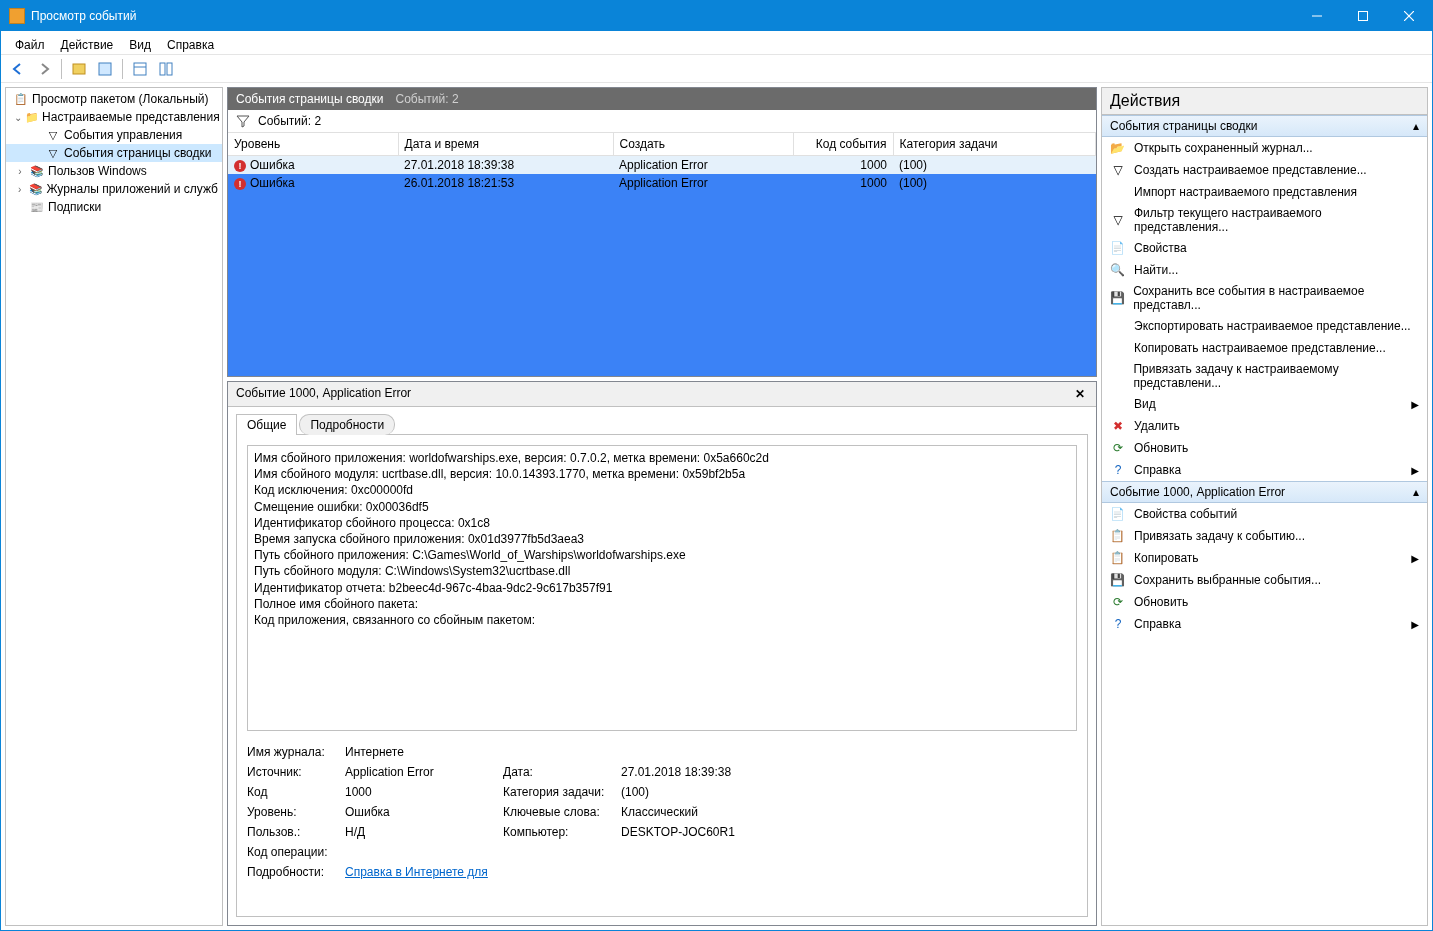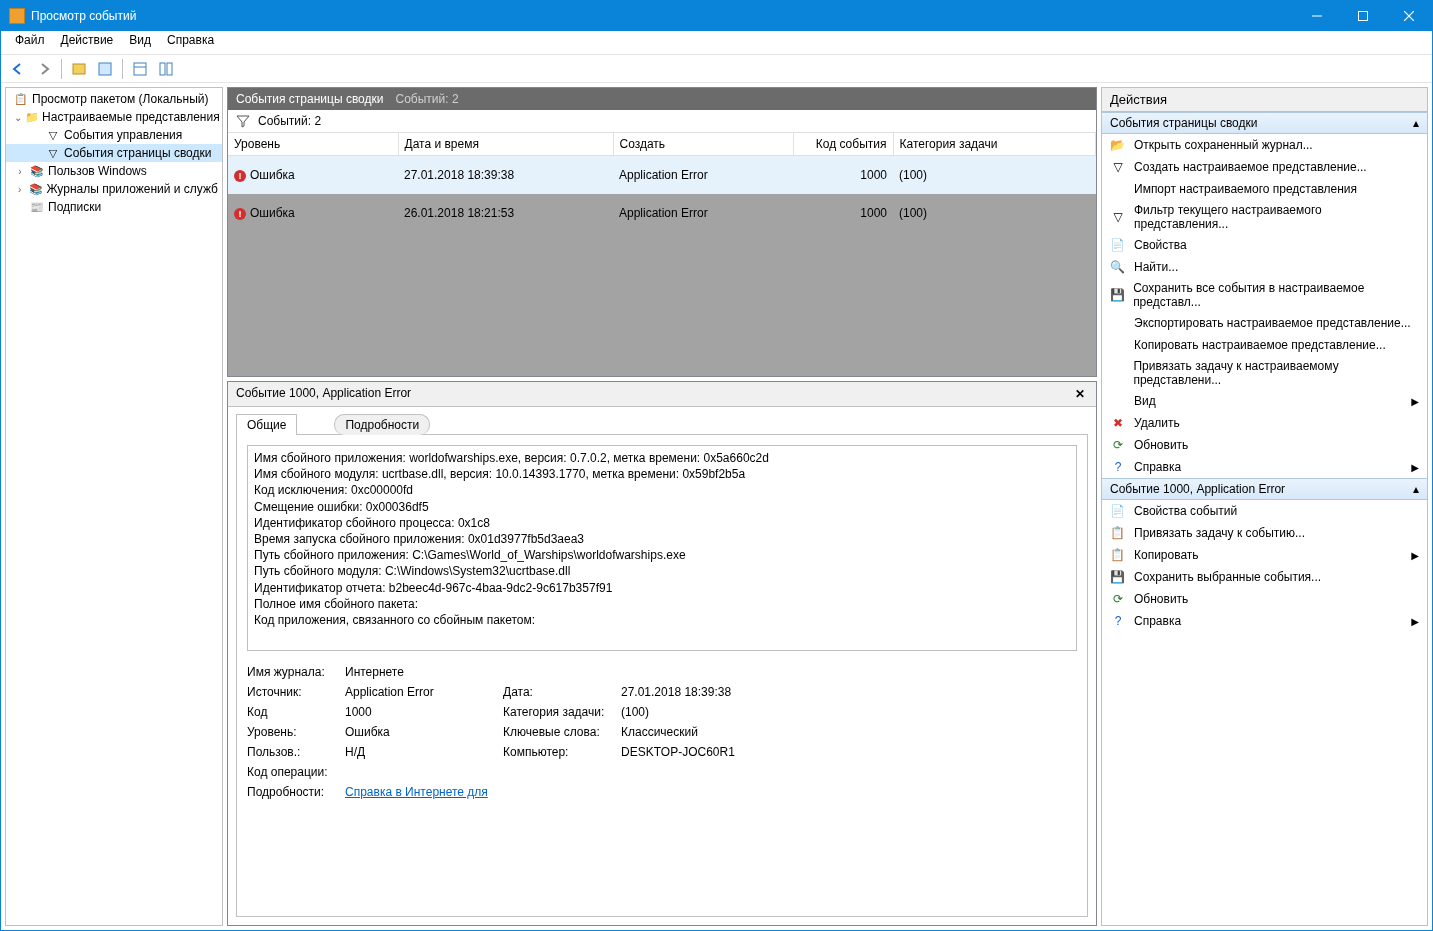--- a/index.html
+++ b/index.html
@@ -3,57 +3,57 @@
 <meta charset="utf-8">
 <style>
 * { box-sizing: border-box; margin: 0; padding: 0; }
 body { font-family: "Segoe UI", Tahoma, sans-serif; font-size: 12px; background: #fff; color: #000; overflow: hidden; }
 .window { width: 1433px; height: 931px; border: 1px solid #0a84d8; display: flex; flex-direction: column; }
 .titlebar { background: #0a84d8; color: #ffffff; height: 30px; display: flex; align-items: center; padding: 0 0 0 8px; }
 .titlebar-icon { width: 16px; height: 16px; background: #f0a030; border: 1px solid #c08020; margin-right: 6px; }
 .titlebar-text { flex: 1; font-size: 12px; }
 .titlebar-controls { display: flex; }
 .titlebar-btn { width: 46px; height: 30px; display: flex; align-items: center; justify-content: center; color: #fff; font-size: 14px; }
-.menubar { height: 24px; display: flex; align-items: flex-start; padding: 0 6px; border-bottom: 1px solid #e5e5e5; }
+.menubar { height: 24px; display: flex; align-items: flex-end; padding: 0 6px; border-bottom: 1px solid #e5e5e5; }
 .menu-item { padding: 2px 8px; }
 .toolbar { height: 28px; display: flex; align-items: center; padding: 2px 6px; border-bottom: 1px solid #e5e5e5; gap: 4px; }
 .tool-btn { width: 22px; height: 22px; display: flex; align-items: center; justify-content: center; border: 1px solid transparent; }
 .tool-sep { width: 1px; height: 20px; background: #c0c0c0; margin: 0 2px; }
 .main { flex: 1; display: flex; padding: 4px; gap: 4px; background: #fff; overflow: hidden; }
 .left-panel { width: 218px; border: 1px solid #c0c0c0; overflow: auto; padding: 2px 0; }
 .tree-item { padding: 1px 4px; display: flex; align-items: center; white-space: nowrap; cursor: default; }
 .tree-item.sel { background: #cce8ff; }
 .tree-toggle { width: 12px; display: inline-block; text-align: center; color: #666; font-size: 10px; }
 .tree-icon { width: 16px; height: 16px; display: inline-flex; align-items: center; justify-content: center; margin: 0 3px; font-size: 11px; }
 .center-panel { flex: 1; display: flex; flex-direction: column; gap: 4px; overflow: hidden; }
 .dark-header { background: #6b6b6b; color: #fff; padding: 4px 8px; font-size: 12px; display: flex; gap: 12px; }
 .dark-header .sub { color: #d0d0d0; }
 .events-container { border: 1px solid #828790; display: flex; flex-direction: column; height: 290px; }
 .filter-row { padding: 4px 8px; background: #fff; display: flex; align-items: center; gap: 8px; border-bottom: 1px solid #e0e0e0; }
-.event-table { flex: 1; overflow: auto; background: #a3a3a3; }
+.event-table { flex: 1; overflow: auto; background: #3b82f6; }
 .ett { width: 100%; border-collapse: collapse; table-layout: fixed; }
 .ett thead th { text-align: left; font-weight: normal; padding: 4px 6px; border-right: 1px solid #e0e0e0; border-bottom: 1px solid #e0e0e0; background: #fff; }
 .ett thead th.right { text-align: right; }
-.ett tbody td { padding: 12px 6px; white-space: nowrap; }
+.ett tbody td { padding: 2px 6px; white-space: nowrap; }
 .ett tbody tr.sel { background: #e5f1fb; }
 .ett tbody td.right { text-align: right; }
 .err-icon { display: inline-block; width: 12px; height: 12px; border-radius: 50%; background: #d32f2f; color:#fff; font-size:9px; line-height:12px; text-align:center; margin-right: 4px; font-weight:bold;}
 .detail-container { flex: 1; border: 1px solid #828790; display: flex; flex-direction: column; overflow: hidden; background: #fff; }
 .detail-header { display: flex; justify-content: space-between; padding: 4px 8px; background: #f0f0f0; border-bottom: 1px solid #c0c0c0; }
 .close-x { width: 16px; height: 16px; display:flex; align-items:center; justify-content:center; font-weight: bold; }
-.tabs { display: flex; padding: 6px 8px 0 8px; gap: 35px; }
+.tabs { display: flex; padding: 6px 8px 0 8px; }
 .tab { border: 1px solid #c0c0c0; border-bottom: none; background: #fff; padding: 3px 10px; margin-right: 2px; position: relative; top: 1px; }
 .tab.inactive { background: #f0f0f0; border-radius: 10px; }
 .detail-body { margin: 0 8px 8px 8px; border: 1px solid #c0c0c0; flex: 1; padding: 10px; overflow: auto; display:flex; flex-direction:column; }
-.detail-text { border: 1px solid #c0c0c0; padding: 4px 6px; white-space: pre-wrap; font-size: 12px; line-height: 1.35; height: 206px; }
+.detail-text { border: 1px solid #c0c0c0; padding: 4px 6px; white-space: pre-wrap; font-size: 12px; line-height: 1.35; height: 286px; }
 .detail-grid { margin-top: 14px; display: grid; grid-template-columns: 90px 150px 110px 1fr; row-gap: 6px; column-gap: 8px; }
 .detail-grid .lbl {}
 .detail-link { color: #0066cc; text-decoration: underline; }
 .right-panel { width: 327px; border: 1px solid #c0c0c0; display: flex; flex-direction: column; overflow: hidden; }
-.right-title { padding: 4px 8px; background: #f0f0f0; border-bottom: 1px solid #c0c0c0; font-size: 13px; }
+.right-title { padding: 4px 8px; background: #f0f0f0; border-bottom: 1px solid #c0c0c0; font-size: 16px; }
 .section-header { background: linear-gradient(#eaf3fc, #d6e8f9); padding: 3px 8px; border-top: 1px solid #b0c8e0; border-bottom: 1px solid #b0c8e0; display:flex; justify-content:space-between; align-items:center; }
 .action-list { display: flex; flex-direction: column; }
 .action-item { padding: 3px 8px; display: flex; align-items: center; gap: 8px; }
 .action-icon { width: 16px; height: 16px; display:inline-flex; align-items:center; justify-content:center; font-size:12px; }
 .action-arrow { margin-left: auto; font-size: 10px; }
 svg { display: block; }
 </style>
 </head>
 <body>
 

